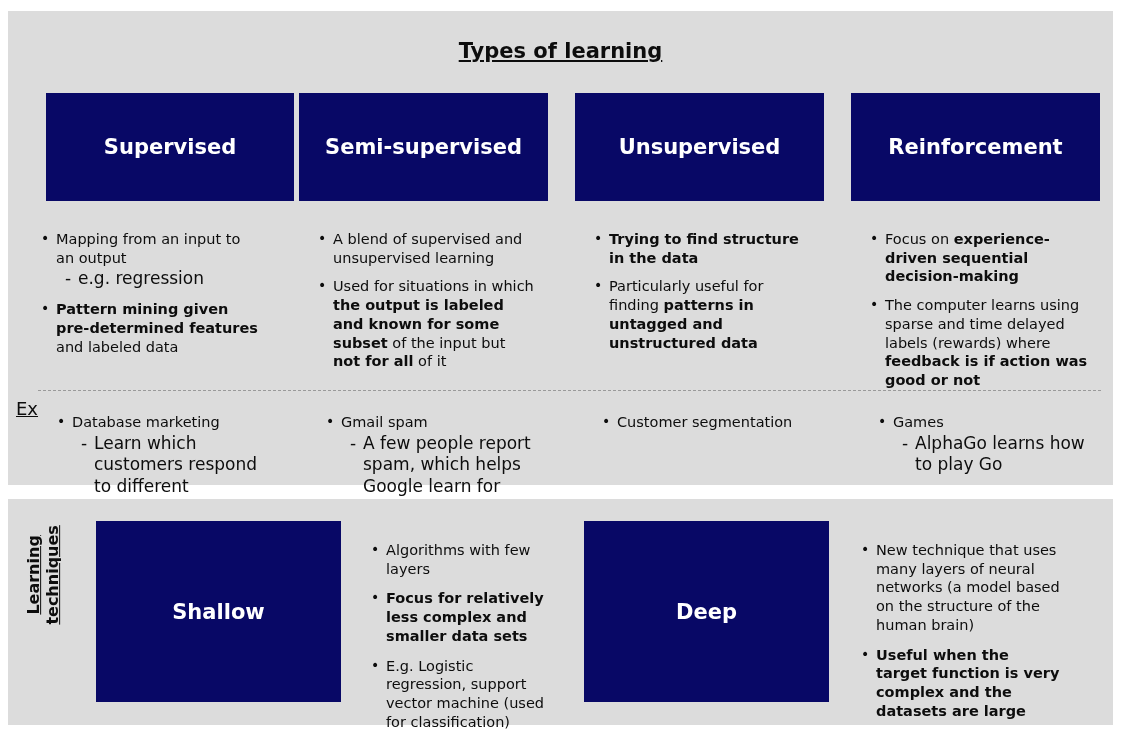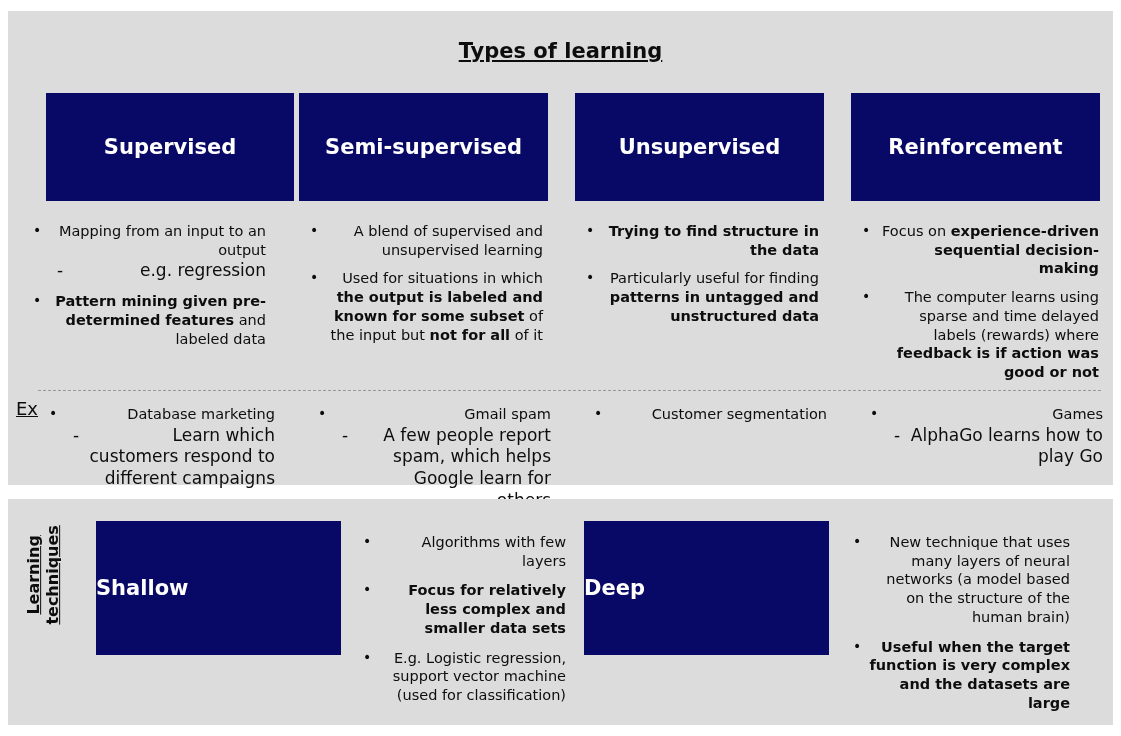--- a/index.html
+++ b/index.html
@@ -74,23 +74,22 @@
     color: #ffffff;
     font-size: 21px;
     font-weight: bold;
     text-align: center;
     line-height: 1.15;
   }
 
   
   ul.bul {
     list-style: none;
-    margin: 8px;
+    margin: 16px;
     padding: 0;
-    text-align: right;
   }
   ul.bul > li {
     position: relative;
     padding-left: 18px;
     font-size: 14.5px;
     line-height: 1.29;
     margin-bottom: 10px;
   }
   ul.bul > li::before {
     content: "\2022";
@@ -172,25 +171,25 @@
     transform-origin: center center;
   }
   .vert-label span {
     text-decoration: underline;
     display: inline-block;
   }
 
   .tech-box {
     position: absolute;
     top: 521px;
-    height: 134px;
+    height: 181px;
     background: #080866;
     display: flex;
     align-items: center;
-    justify-content: flex-start;
+    justify-content: center;
   }
   .tech-box .tech-label {
     color: #ffffff;
     font-size: 21px;
     font-weight: bold;
   }
   #tech-box-shallow { left: 96px;  width: 245px; }
   #tech-box-deep    { left: 584px; width: 245px; }
 
   .tech-desc {

